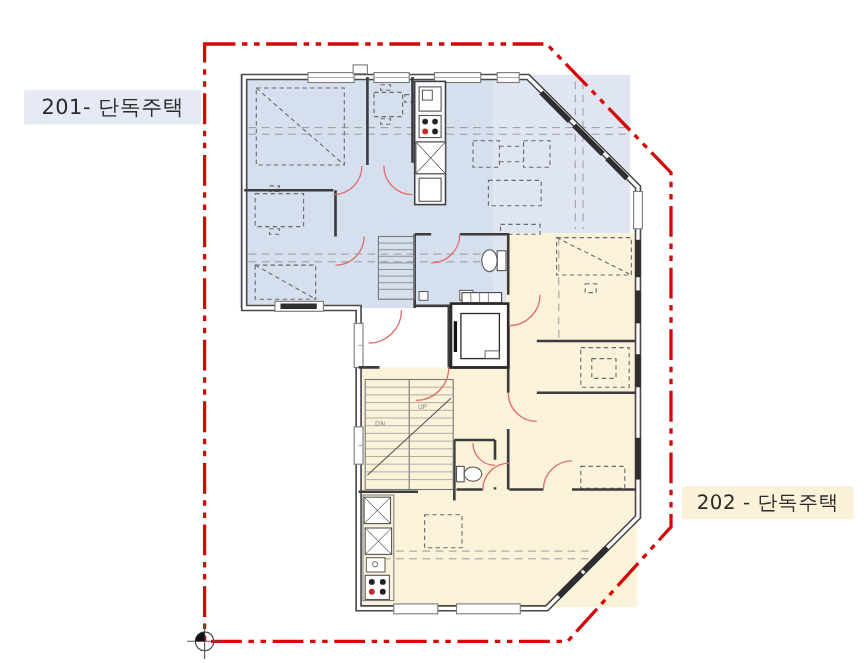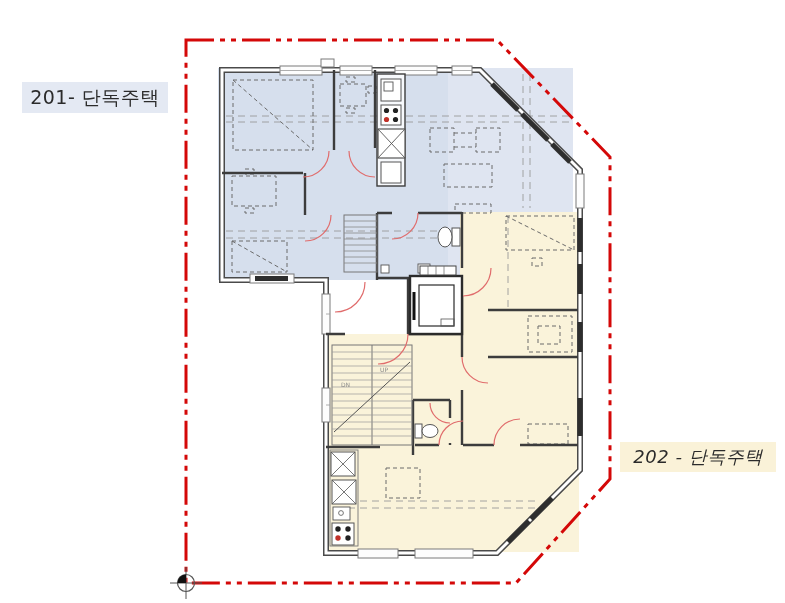--- a/index.html
+++ b/index.html
@@ -2,22 +2,22 @@
 <html><head>
 <meta charset="utf-8">
 <style>
   html,body{margin:0;padding:0;background:#ffffff;}
   body{width:785px;height:603px;position:relative;overflow:hidden;
        font-family:"DejaVu Sans","Liberation Sans",sans-serif;}
   #stage{position:absolute;left:0;top:0;width:785px;height:603px;}
   svg{display:block;}
   .unit-label{position:absolute;display:flex;align-items:center;justify-content:center;
       color:#2b2b2b;letter-spacing:.5px;white-space:nowrap;}
-  #label-201{left:22px;top:82px;width:146px;height:31px;font-size:19px;background:#e4e9f3;}
-  #label-202{left:620px;top:442px;width:156px;height:30px;font-size:18px;background:#faf2d8;font-style:italic;}
+  #label-201{left:22px;top:82px;width:161px;height:31px;font-size:19px;background:#e4e9f3;}
+  #label-202{left:620px;top:442px;width:156px;height:30px;font-size:18px;background:#faf2d8;}
   .svg-txt{font-family:"DejaVu Sans",sans-serif;font-size:6px;fill:#8a8a8a;}
 </style>
 </head>
 <body>
 
 <div id="stage">
 <svg width="785" height="603" viewBox="0 0 785 603">
 
   <g>
     <polygon points="218,68 573,68 573,212 460,212 460,280 218,280" fill="#dfe5f1"></polygon>

